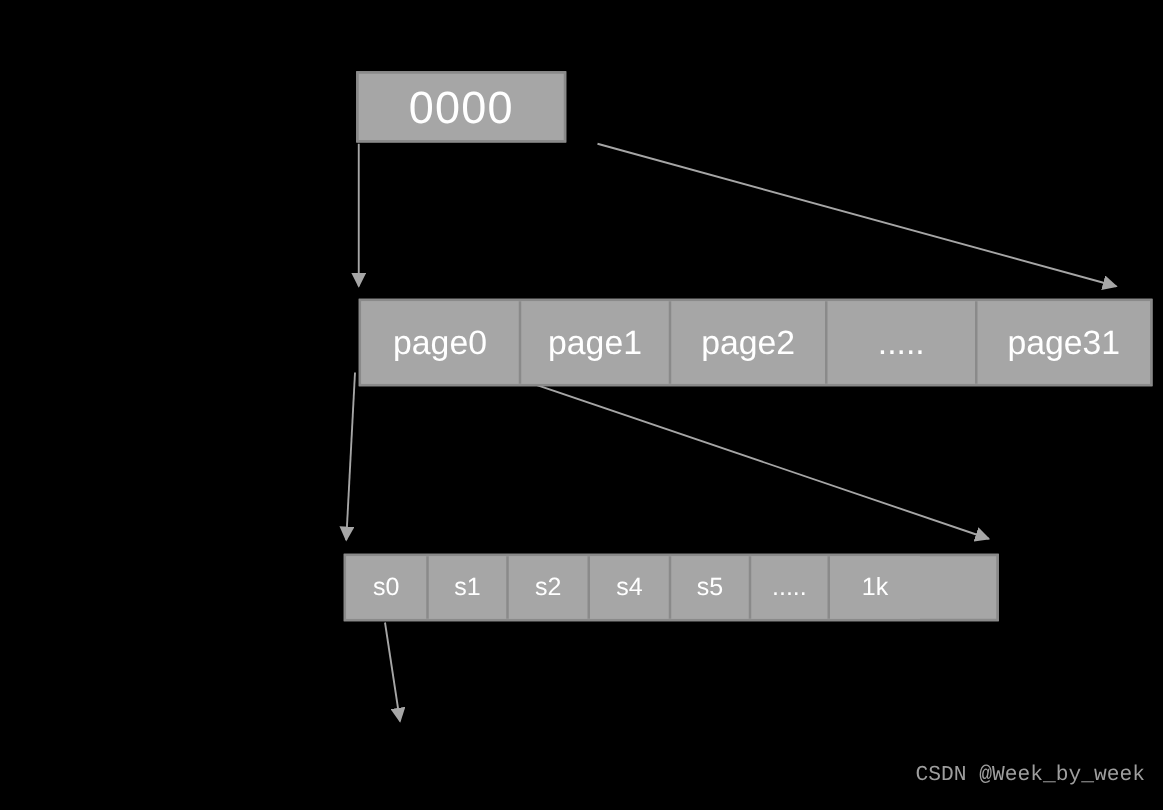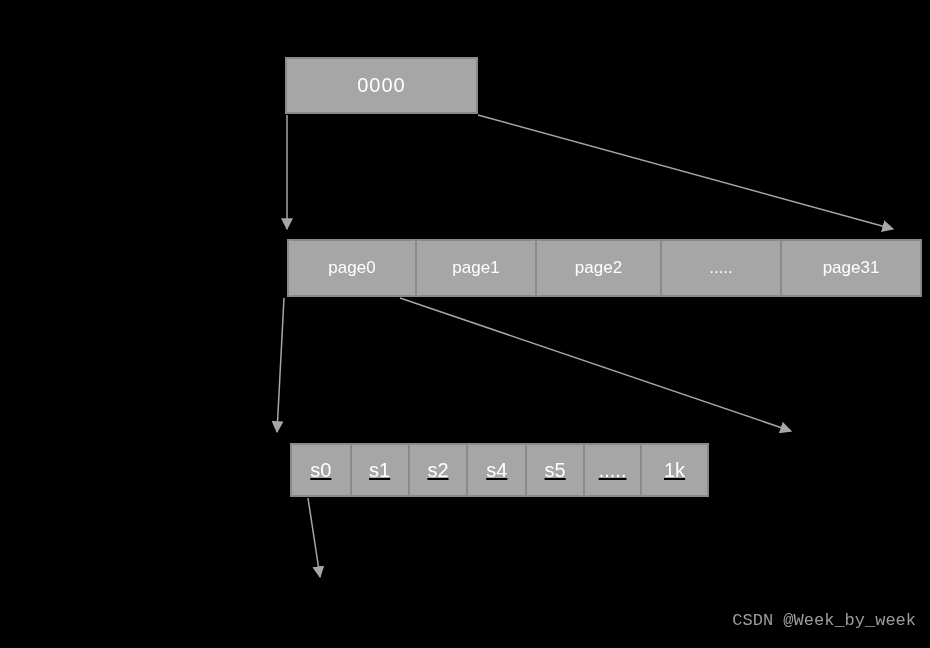--- a/index.html
+++ b/index.html
@@ -20,41 +20,41 @@
   }
   .gbox{
     position:absolute;
     background:var(--box-fill);
     border:2px solid var(--box-border);
     box-sizing:border-box;
     color:var(--text);
     display:flex;align-items:center;justify-content:center;
   }
   #root-box{
-    left:285px;top:57px;width:193px;height:57px;
-    font-size:20px;letter-spacing:1px;
+    left:285px;top:57px;width:168px;height:57px;
+    font-size:36px;letter-spacing:1px;
   }
   .row{
     position:absolute;
     display:flex;
     box-sizing:border-box;
     border:2px solid var(--box-border);
     background:var(--box-fill);
   }
   .cell{
     box-sizing:border-box;
     background:var(--box-fill);
     border-left:2px solid var(--box-border);
     color:var(--text);
     display:flex;align-items:center;justify-content:center;
     overflow:hidden;
   }
   .cell:first-child{border-left:none;}
-  #page-row{left:287px;top:239px;width:635px;height:58px;font-size:17px;}
-  #sector-row{left:290px;top:443px;width:419px;height:54px;font-size:20px;text-decoration:underline;}
+  #page-row{left:287px;top:239px;width:635px;height:70px;font-size:27px;}
+  #sector-row{left:275px;top:443px;width:524px;height:54px;font-size:20px;}
   #arrow-layer{
     position:absolute;left:0;top:0;width:930px;height:648px;
     pointer-events:none;
   }
   #arrow-layer line{stroke:var(--arrow);stroke-width:1.5;}
   #watermark{
     position:absolute;
     right:14px;top:611px;
     font-size:17px;
     color:var(--watermark);

